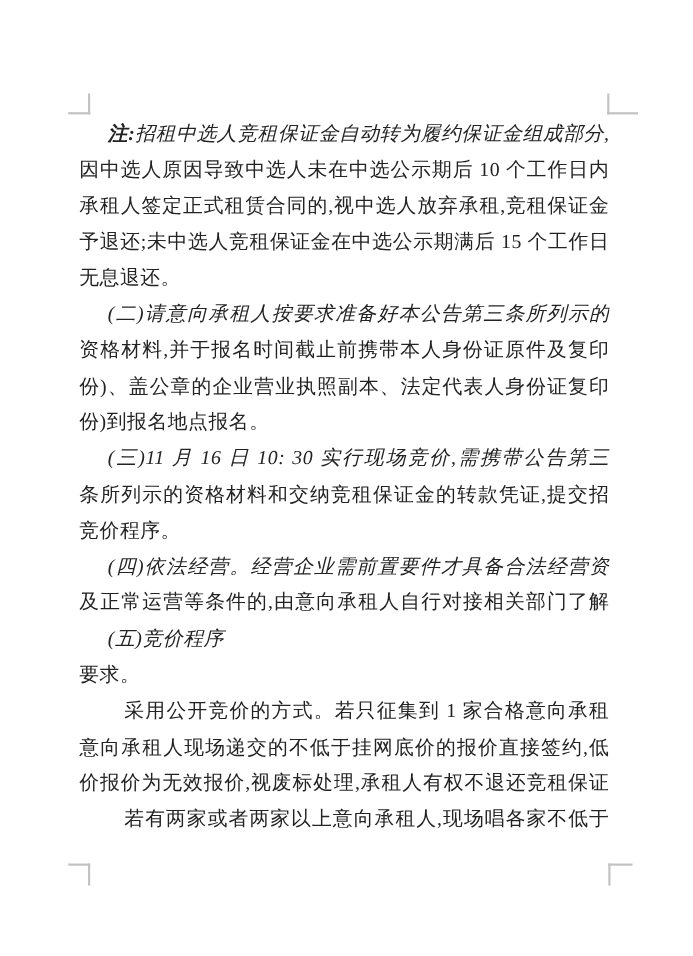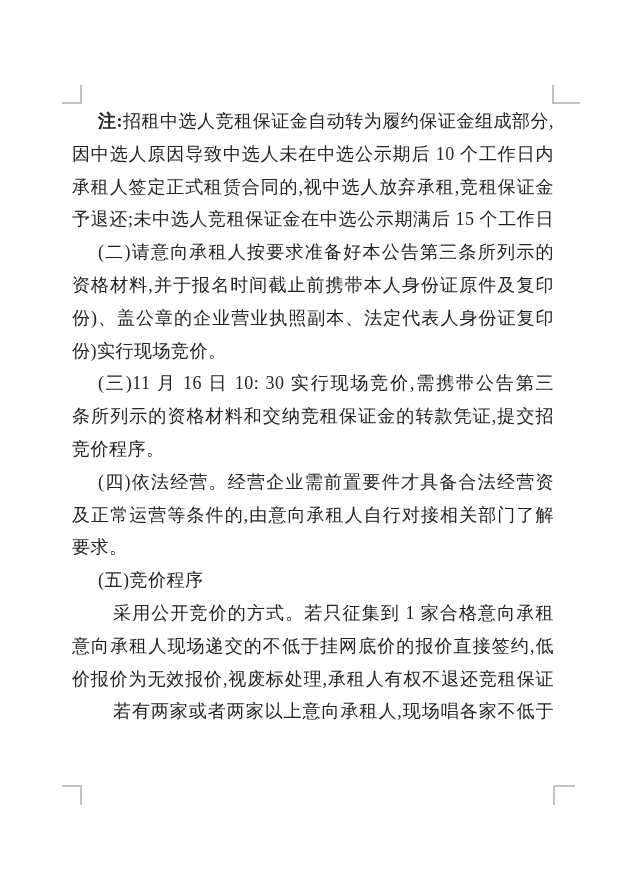--- a/index.html
+++ b/index.html
@@ -38,46 +38,47 @@
     height:32.8px;
     overflow:hidden;
     white-space:nowrap;
   }
   .line.fill{
     white-space:normal;
     text-align:justify;
     text-align-last:justify;
     -moz-text-align-last:justify;
   }
-  .line.ind1{padding-left:26px;}
+  .line.ind1{padding-left:26px;font-style:italic;}
   .line.ind2{padding-left:41px;}
   .line strong{font-weight:bold;}
 </style>
 </head>
 <body>
 
 <div class="page">
   <div class="crop tl"></div>
   <div class="crop tr"></div>
   <div class="crop bl"></div>
   <div class="crop br"></div>
   <div class="text-body" id="text-body">
       <div class="line fill ind1"><strong>注:</strong><span>招租中选人竞租保证金自动转为履约保证金组成部分,</span></div>
       <div class="line fill"><span>因中选人原因导致中选人未在中选公示期后 10 个工作日内来与</span></div>
       <div class="line fill"><span>承租人签定正式租赁合同的,视中选人放弃承租,竞租保证金不</span></div>
       <div class="line fill"><span>予退还;未中选人竞租保证金在中选公示期满后 15 个工作日内</span></div>
+      <div class="line"><span>无息退还。</span></div>
       <div class="line fill ind1"><span>(二)请意向承租人按要求准备好本公告第三条所列示的</span></div>
       <div class="line fill"><span>资格材料,并于报名时间截止前携带本人身份证原件及复印件(1</span></div>
       <div class="line fill"><span>份)、盖公章的企业营业执照副本、法定代表人身份证复印件(1</span></div>
-      <div class="line"><span>份)实行现场竞价。</span></div>
+      <div class="line"><span>份)到报名地点报名。</span></div>
       <div class="line fill ind1"><span>(三)11 月 16 日 10: 30 实行现场竞价,需携带公告第三</span></div>
       <div class="line fill"><span>条所列示的资格材料和交纳竞租保证金的转款凭证,提交招租人</span></div>
       <div class="line"><span>竞价程序。</span></div>
       <div class="line fill ind1"><span>(四)依法经营。经营企业需前置要件才具备合法经营资质</span></div>
       <div class="line fill"><span>及正常运营等条件的,由意向承租人自行对接相关部门了解相关</span></div>
+      <div class="line ind1"><span>(五)竞价程序</span></div>
       <div class="line"><span>要求。</span></div>
-      <div class="line ind1"><span>(五)竞价程序</span></div>
       <div class="line fill ind2"><span>采用公开竞价的方式。若只征集到 1 家合格意向承租人,按</span></div>
       <div class="line fill"><span>意向承租人现场递交的不低于挂网底价的报价直接签约,低于底</span></div>
       <div class="line fill"><span>价报价为无效报价,视废标处理,承租人有权不退还竞租保证金。</span></div>
       <div class="line fill ind2"><span>若有两家或者两家以上意向承租人,现场唱各家不低于挂网</span></div>
     </div>
 </div>
 
 </body></html>

